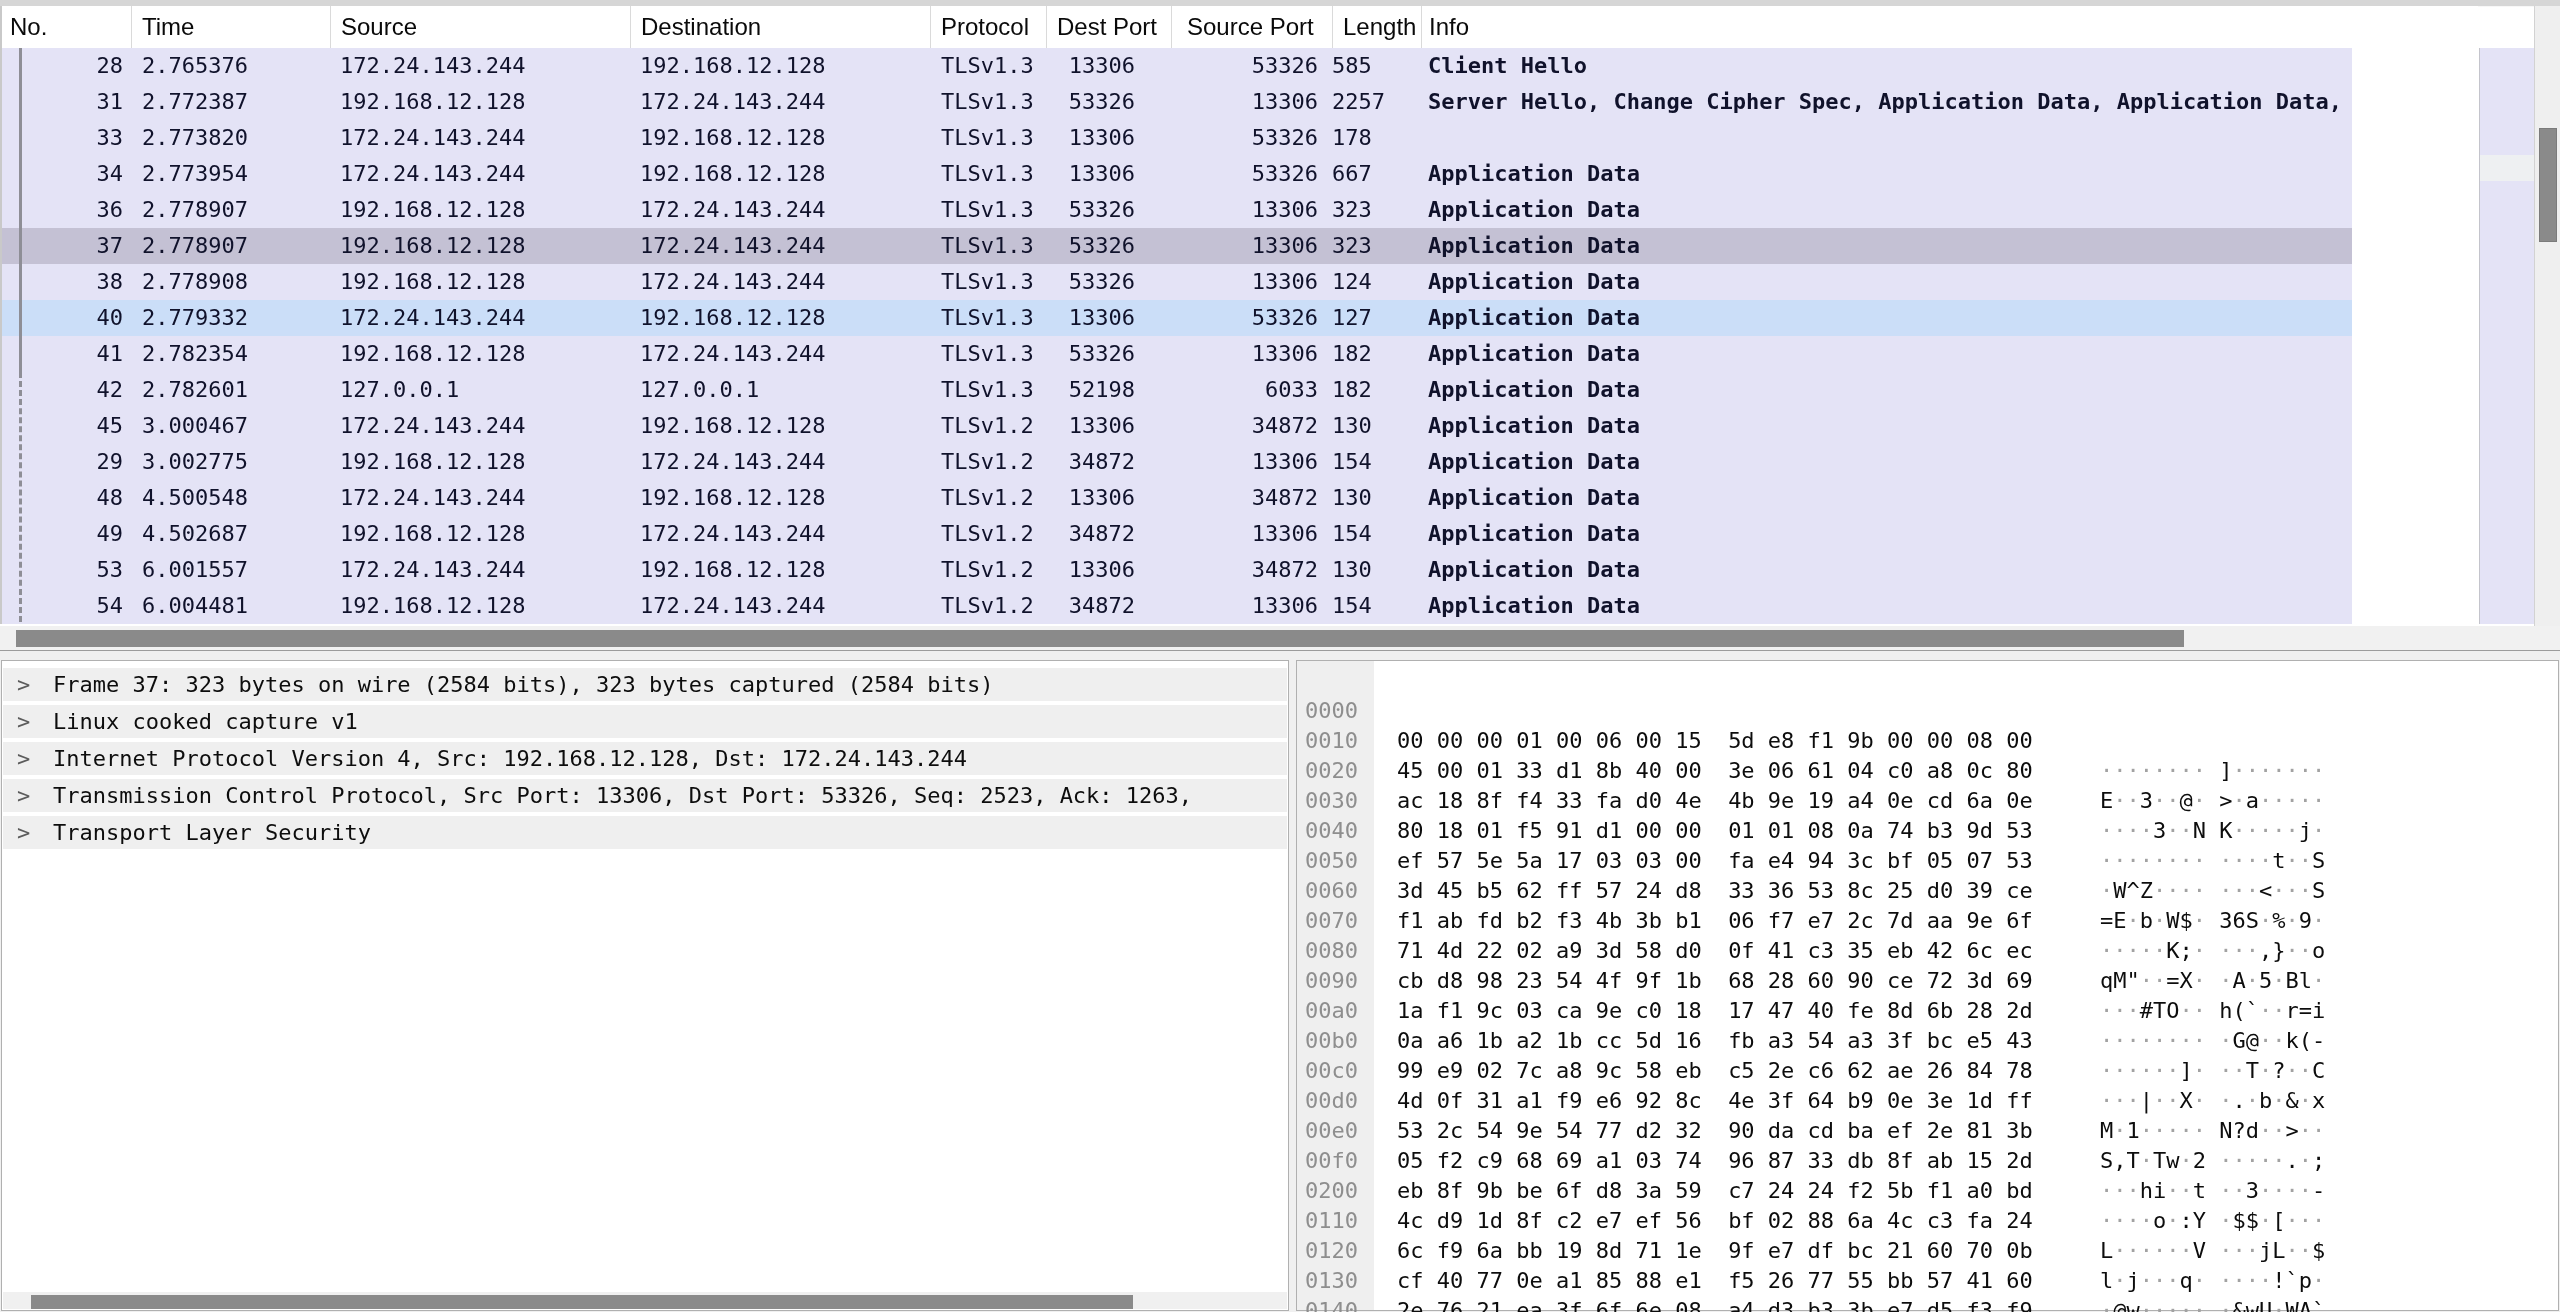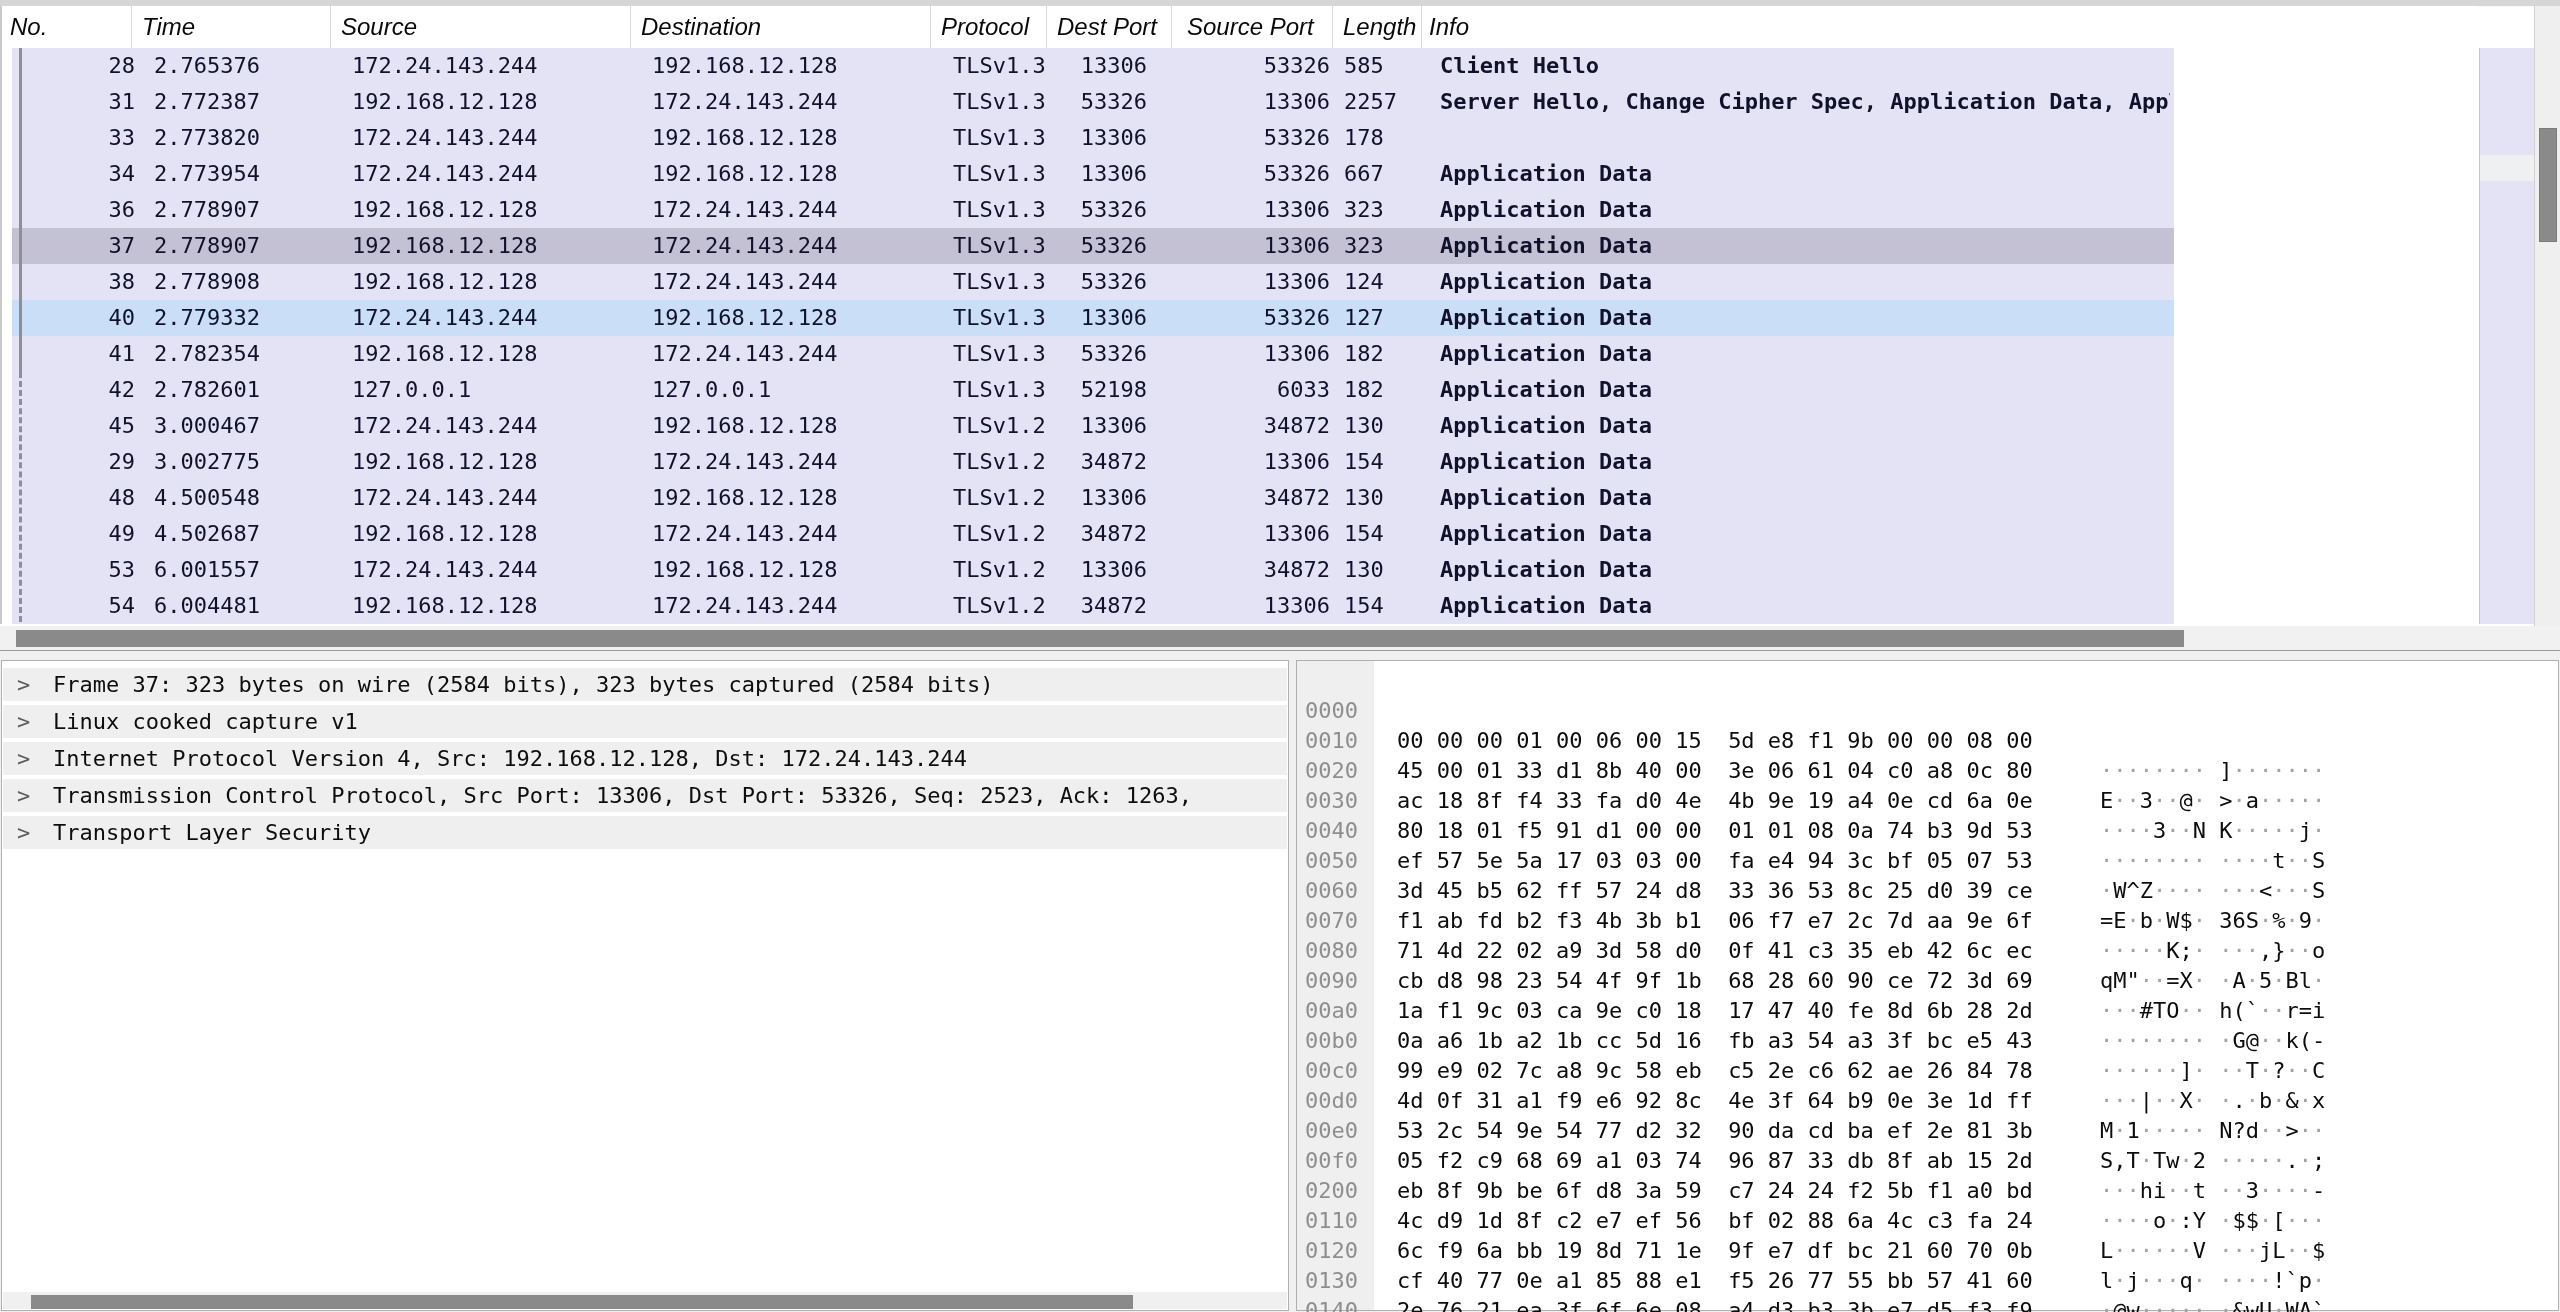--- a/index.html
+++ b/index.html
@@ -5,24 +5,24 @@
   html,body{margin:0;padding:0;background:#e9e9e9;}
   .screen{position:relative;width:2560px;height:1312px;background:#f0f0f0;overflow:hidden;
           font-family:"DejaVu Sans Mono","Liberation Mono",monospace;}
 
   
   .pane-list{position:absolute;left:0;top:0;width:2560px;height:650px;background:#ffffff;}
   .top-strip{position:absolute;left:0;top:0;width:2560px;height:6px;background:#d6d6d6;border-bottom:1px solid #f7f7f7;}
   .left-edge{position:absolute;left:0;top:6px;width:2px;height:618px;background:#c9c9c9;}
   .hdr-cell{position:absolute;top:6px;height:42px;line-height:42px;background:#ffffff;
             font-family:"Liberation Sans","DejaVu Sans",sans-serif;font-size:24px;color:#0a0a0a;
-            padding-left:10px;box-sizing:border-box;border-left:1px solid #dadada;white-space:nowrap;overflow:hidden;font-style:italic;}
+            padding-left:10px;box-sizing:border-box;border-left:1px solid #dadada;white-space:nowrap;overflow:hidden;}
   .hdr-cell.first{border-left:none;}
   .rows{position:absolute;left:0;top:48px;width:2478px;height:576px;}
-  .pkt-row{position:absolute;left:12px;width:2162px;height:36px;line-height:36px;
+  .pkt-row{position:absolute;left:0;width:2352px;height:36px;line-height:36px;
            top:calc(var(--i) * 36px);background:var(--row-base);
            font-size:22px;color:var(--row-text);white-space:pre;}
   .pkt-row.selected{background:var(--row-selected);}
   .pkt-row.highlighted{background:var(--row-highlight);}
   .cell{position:absolute;top:0;height:36px;overflow:hidden;}
   .c-no   {left:0px;   width:123px;text-align:right;}
   .c-time {left:142px; width:190px;}
   .c-src  {left:340px; width:285px;}
   .c-dst  {left:640px; width:285px;}
   .c-proto{left:941px; width:100px;}

